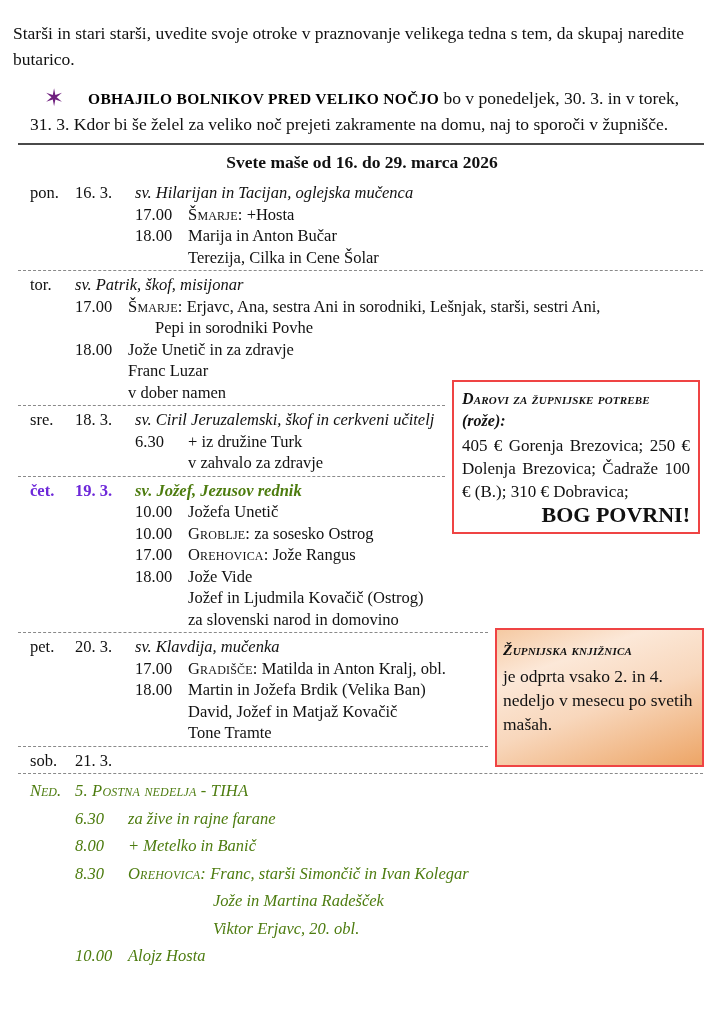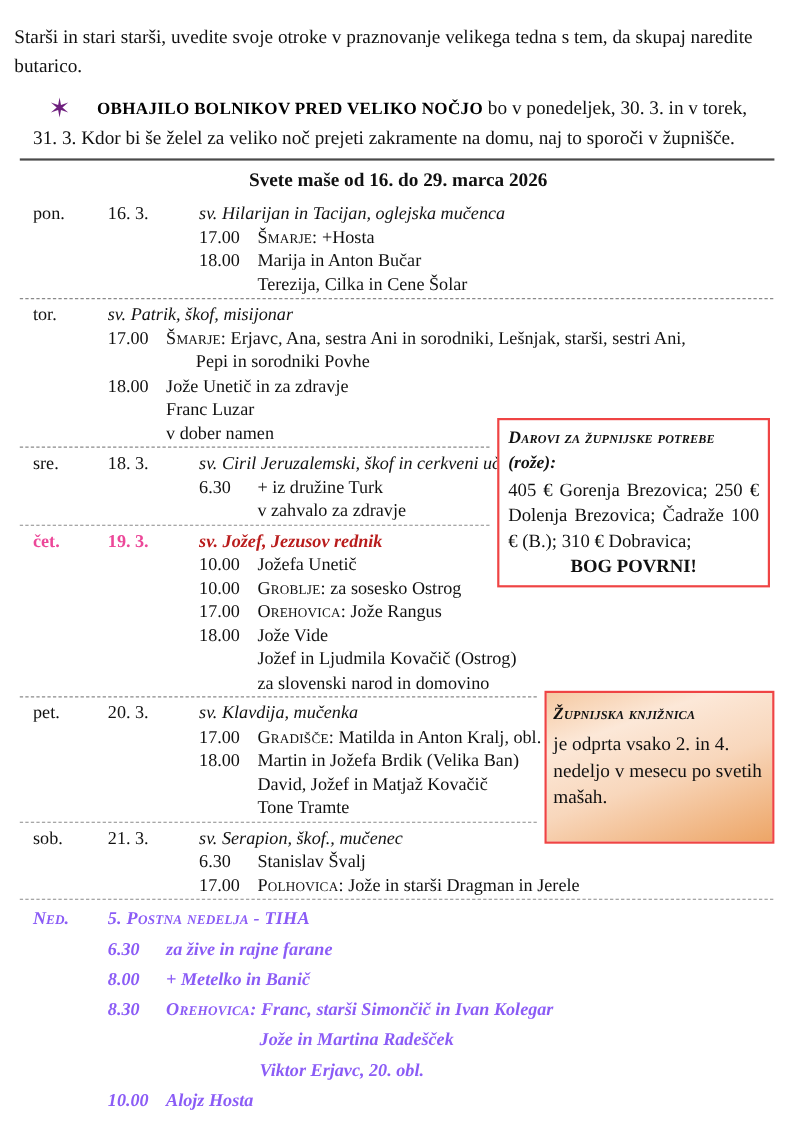--- a/index.html
+++ b/index.html
@@ -34,57 +34,56 @@
   .sched-title{
     text-align:center;font-weight:bold;font-size:17.5px;
     margin:7px 0 9px 0;
   }
   
   .day-row{
     display:grid;grid-template-columns:45px 60px 1fr;
     margin-left:30px;margin-right:4px;
     font-size:16.5px;line-height:21.5px;
     white-space:nowrap;
-    gap:23px;
   }
   .day-cell{}
   .date-cell{}
   .feast{font-style:italic;}
   .mass-line{}
   .t{display:inline-block;width:53px;}
   .sc{font-variant:small-caps;letter-spacing:.2px;}
   .divider{
     border:none;height:0;border-top:1px dashed #8a8a8a;
     margin:2px 0 3px 18px;
   }
   .div-full{width:685px;}
   .div-short1{width:427px;}
   .div-short2{width:470px;}
-  .day-red .day-cell,.day-red .date-cell{color:#ec4899;font-weight:bold;}
-  .day-red .feast{color:#b91c1c;font-weight:bold;}
-  .day-purple{color:#8b5cf6;font-weight:bold;font-style:italic;line-height:27.5px;}
+  .day-red .day-cell,.day-red .date-cell{color:#6d28d9;font-weight:bold;}
+  .day-red .feast{color:#4d7c0f;font-weight:bold;}
+  .day-purple{color:#4d7c0f;font-weight:normal;font-style:italic;line-height:27.5px;}
   .day-purple .day-cell{font-variant:small-caps;}
   
   .box{
     position:absolute;background:#fff;border:2px solid #ef4444;
     box-sizing:border-box;
   }
   .box-darovi{
     left:452px;top:380px;width:248px;height:154px;
     padding:6px 8px 4px 8px;
   }
   .box-darovi .box-title{
     font-weight:bold;font-style:italic;font-size:16px;line-height:22px;
   }
   .box-darovi .box-body{
     font-size:17px;line-height:23px;text-align:justify;
     margin-top:2px;white-space:normal;
   }
   .box-darovi .box-foot{
-    font-weight:bold;font-size:17px;text-align:center;line-height:23px;
+    font-weight:bold;font-size:22px;text-align:right;line-height:23px;
   }
   .box-knjiznica{
     left:495px;top:628px;width:209px;height:139px;
     background:linear-gradient(160deg,#f5c9a2 0%,#fce8d8 26%,#f8d7bc 55%,#eda566 100%);
     padding:10px 6px 4px 6px;
   }
   .box-knjiznica .box-title{
     font-weight:bold;font-style:italic;font-size:15.5px;line-height:20px;
   }
   .box-knjiznica .box-body{
@@ -160,25 +159,20 @@
           <div class="mass-line"><span class="t">17.00</span><span class="sc">Gradišče:</span> <span>Matilda in Anton Kralj, obl.</span></div>
           <div class="mass-line"><span class="t">18.00</span><span>Martin in Jožefa Brdik (Velika Ban)</span></div>
           <div class="mass-line" style="padding-left: 53px;"><span>David, Jožef in Matjaž Kovačič</span></div>
           <div class="mass-line" style="padding-left: 53px;"><span>Tone Tramte</span></div>
         </div>
       </div>
       <hr class="divider div-short2">
       <div class="day-row">
         <div class="day-cell">sob.</div>
         <div class="date-cell">21. 3.</div>
-        <div>
-          <div class="feast">sv. Serapion, škof., mučenec</div>
-          <div class="mass-line"><span class="t">6.30</span><span>Stanislav Švalj</span></div>
-          <div class="mass-line"><span class="t">17.00</span><span class="sc">Polhovica:</span> <span>Jože in starši Dragman in Jerele</span></div>
-        </div>
       </div>
       <hr class="divider div-full">
       <div class="day-row day-purple">
         <div class="day-cell">Ned.</div>
         <div>
           <div class="feast sc">5. Postna nedelja - TIHA</div>
           <div class="mass-line"><span class="t">6.30</span><span>za žive in rajne farane</span></div>
           <div class="mass-line"><span class="t">8.00</span><span>+ Metelko in Banič</span></div>
           <div class="mass-line"><span class="t">8.30</span><span class="sc">Orehovica:</span> <span>Franc, starši Simončič in Ivan Kolegar</span></div>
           <div class="mass-line" style="padding-left: 138px;"><span>Jože in Martina Radešček</span></div>

